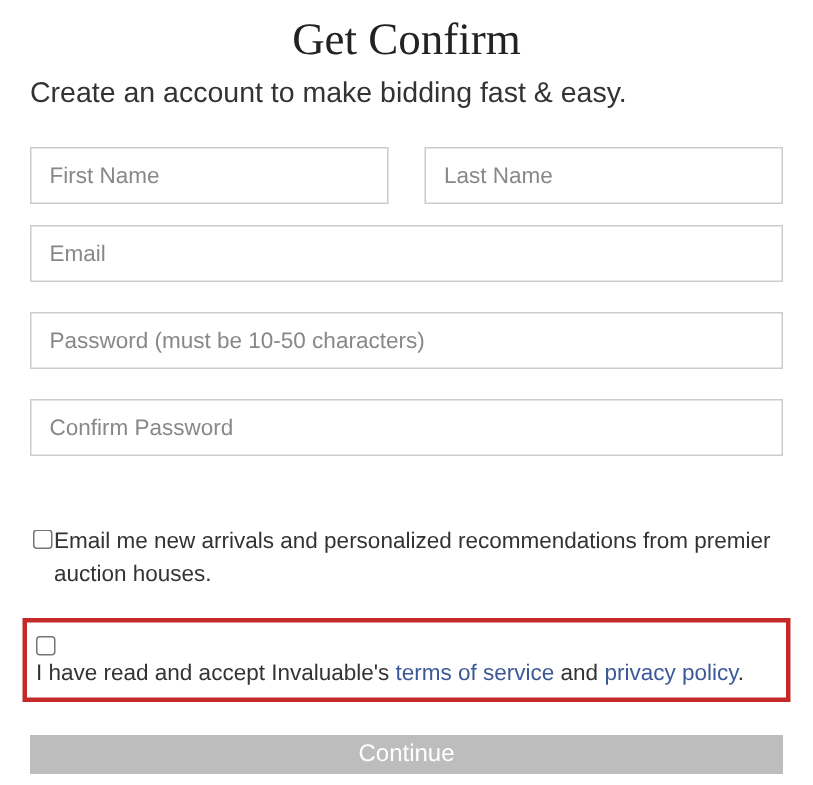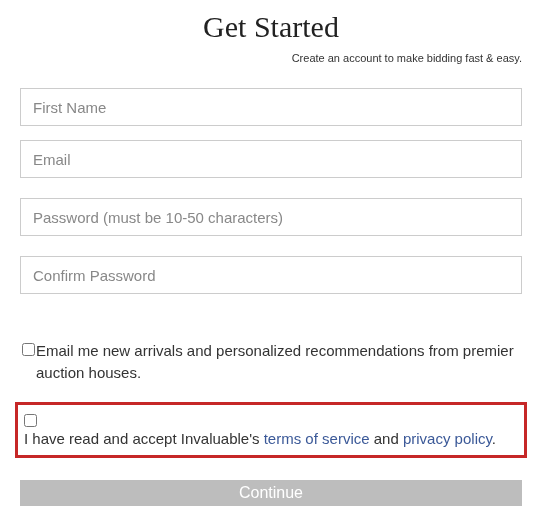--- a/index.html
+++ b/index.html
@@ -16,23 +16,23 @@
     }
     .heading {
       font-family: Georgia, "Times New Roman", serif;
       font-size: 30px;
       font-weight: 400;
       color: #222;
       text-align: center;
       margin-bottom: 8px;
     }
     .subheading {
-      font-size: 11px;
+      font-size: 19px;
       color: #333;
-      text-align: right;
+      text-align: left;
       margin-bottom: 24px;
     }
     .name-row {
       display: flex;
       gap: 24px;
       margin-bottom: 14px;
     }
     .name-row .text-input {
       flex: 1;
     }
@@ -93,25 +93,26 @@
       margin-top: 22px;
       cursor: pointer;
       font-family: inherit;
     }
   </style>
 </head>
 <body>
 
 
 
-<h1 class="heading">Get Started</h1>
+<h1 class="heading">Get Confirm</h1>
 <p class="subheading">Create an account to make bidding fast &amp; easy.</p>
 
 <div class="name-row">
   <input type="text" class="text-input" placeholder="First Name" style="">
+  <input type="text" class="text-input" placeholder="Last Name" style="">
 </div>
 
 <input type="text" class="text-input" placeholder="Email" style="">
 <input type="password" class="text-input" placeholder="Password (must be 10-50 characters)" style="">
 <input type="password" class="text-input" placeholder="Confirm Password" style="">
 
 <div class="checkbox-row">
   <input type="checkbox" style="">
   <label class="checkbox-label">Email me new arrivals and personalized recommendations from premier auction houses.</label>
 </div>

